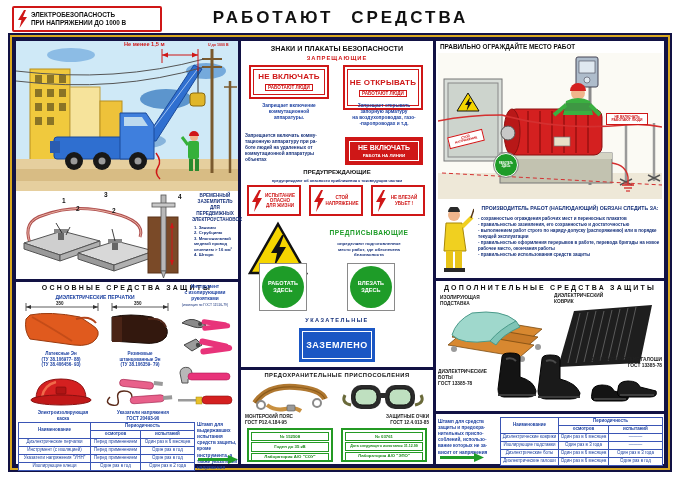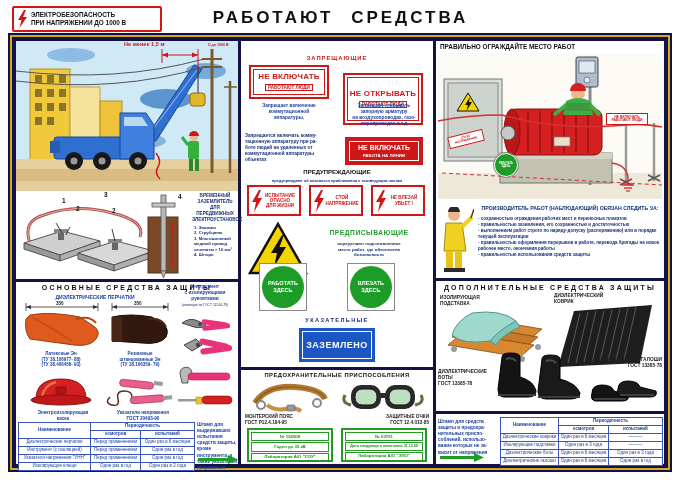--- a/index.html
+++ b/index.html
@@ -319,29 +319,30 @@
       </tr>
     </tbody>
       </table>
     <div class="abs notetxt" style="left:181px;top:381px;width:41px;">Штамп для выдержавших испытания средств защиты, кроме инструмента, а также указателей напряжения</div>
     <svg class="abs" style="left:182px;top:414px;" width="40" height="9" viewBox="0 0 40 9">
       <rect x="0" y="3" width="30" height="3" fill="#1e9c28"></rect>
         <polygon points="30,0 40,4.5 30,9" fill="#1e9c28"></polygon>
     </svg>
 
     <div class="abs" style="left:225px;top:0;width:192px;height:326px;">
+      <div class="abs" style="left:0;top:3px;width:192px;text-align:center;font-size:7.2px;font-weight:800;color:#111;">ЗНАКИ И ПЛАКАТЫ БЕЗОПАСНОСТИ</div>
       <div class="abs" style="left:0;top:14px;width:192px;text-align:center;font-size:5.8px;font-weight:800;color:#cf1717;letter-spacing:1px;">ЗАПРЕЩАЮЩИЕ</div>
 
       <div class="abs rsign" style="left:8px;top:24px;width:80px;height:34px;">
         <div class="in">
           <div class="l1">НЕ ВКЛЮЧАТЬ</div>
           <div class="l2">РАБОТАЮТ ЛЮДИ</div>
         </div>
       </div>
-      <div class="abs rsign" style="left:102px;top:32px;width:80px;height:52px;">
+      <div class="abs rsign" style="left:102px;top:24px;width:80px;height:45px;">
         <div class="in">
           <div class="l1">НЕ ОТКРЫВАТЬ</div>
           <div class="l2">РАБОТАЮТ ЛЮДИ</div>
         </div>
       </div>
       <div class="abs caption pre" style="left:4px;top:62px;width:88px;">Запрещает включение
 коммутационной
 аппаратуры.</div>
       <div class="abs caption pre" style="left:98px;top:62px;width:90px;">Запрещает открывать
 запорную арматуру

